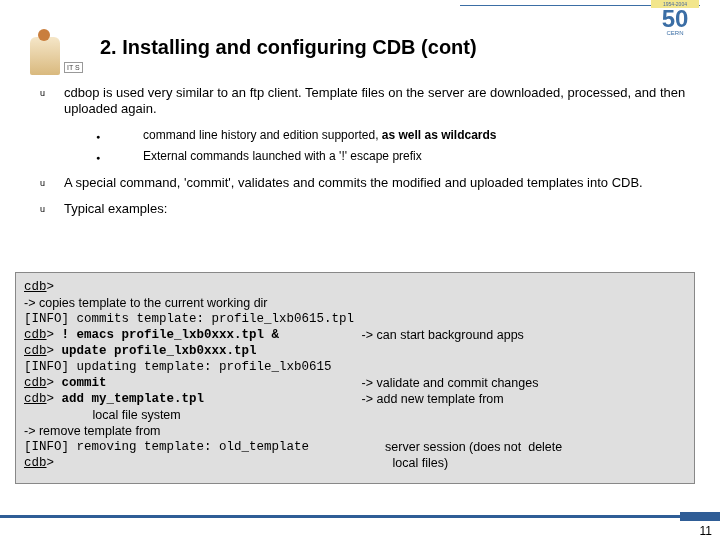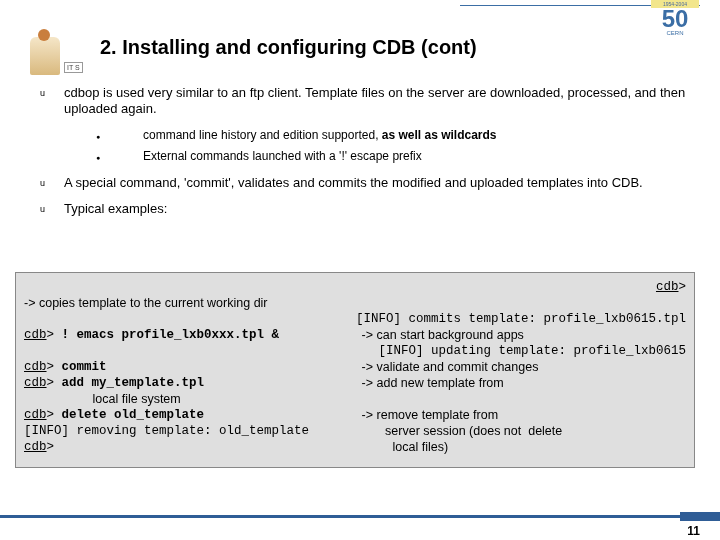--- a/index.html
+++ b/index.html
@@ -142,21 +142,20 @@
     border: 1px solid #888;
     background: #dfdfdf;
     padding: 6px 8px 12px 8px;
     font-size: 12.5px;
     line-height: 1.28;
     box-sizing: border-box;
   }
   .codebox .line {
     display: flex;
     white-space: pre;
-    justify-content: flex-end;
   }
   .codebox .left {
     font-family: "Courier New", monospace;
     flex: 0 0 auto;
   }
   .codebox .right {
     font-family: Verdana, Arial, sans-serif;
     text-align: left;
     flex: 1;
   }
@@ -175,23 +174,23 @@
     position: absolute;
     right: 0;
     top: -3px;
     width: 40px;
     height: 9px;
     background: #2f5d96;
   }
   .page-num {
     position: absolute;
     bottom: 2px;
-    right: 20px;
+    right: 8px;
     font-size: 12px;
-    font-weight: bold;
+    font-weight: normal;
     color: #000;
   }
   .pad-comment { padding-left: 16px; }
 </style>
 </head>
 <body>
 
 <div class="slide">
 
   <div class="header-line"></div>
@@ -244,26 +243,26 @@
       <div class="bullet-text">Typical examples:</div>
     </div>
 
   </div>
 
   <div class="codebox">
     <div class="line"><span class="left"><span class="cdb">cdb</span><span>&gt;</span></span></div>
     <div class="line"><span class="right">-&gt; copies template to the current working dir</span></div>
     <div class="line"><span class="left">[INFO] commits template: profile_lxb0615.tpl</span></div>
     <div class="line"><span class="left"><span class="cdb">cdb</span><span>&gt; </span><span class="b">! emacs profile_lxb0xxx.tpl &amp;</span><span>           </span></span><span class="right">-&gt; can start background apps</span></div>
-    <div class="line"></div>
+    <div class="line"><span class="left"><span class="cdb">cdb</span><span>&gt; </span><span class="b">update profile_lxb0xxx.tpl</span><span>              </span></span></div>
     <div class="line"><span class="left">[INFO] updating template: profile_lxb0615</span></div>
     <div class="line"><span class="left"><span class="cdb">cdb</span><span>&gt; </span><span class="b">commit</span><span>                                  </span></span><span class="right">-&gt; validate and commit changes</span></div>
     <div class="line"><span class="left"><span class="cdb">cdb</span><span>&gt; </span><span class="b">add my_template.tpl</span><span>                     </span></span><span class="right">-&gt; add new template from</span></div>
     <div class="line"><span class="left"><span>       </span></span><span class="right pad-comment">local file system</span></div>
-    <div class="line"><span class="left"><span class="cdb">cdb</span><span>&gt; </span><span class="b">delete old_template</span><span>                     </span></span><span class="right">-&gt; remove template from</span></div>
+    <div class="line"><span class="right">-&gt; remove template from</span></div>
     <div class="line"><span class="left"><span>[INFO] removing template: old_template</span><span>        </span></span><span class="right pad-comment">server session (does not  delete</span></div>
     <div class="line"><span class="left"><span class="cdb">cdb</span><span>&gt;</span><span>                                           </span></span><span class="right pad-comment">local files)</span></div>
   </div>
 
   <div class="bottom-bar"></div>
   <div class="page-num">11</div>
 
 </div>
 
 </body></html>

